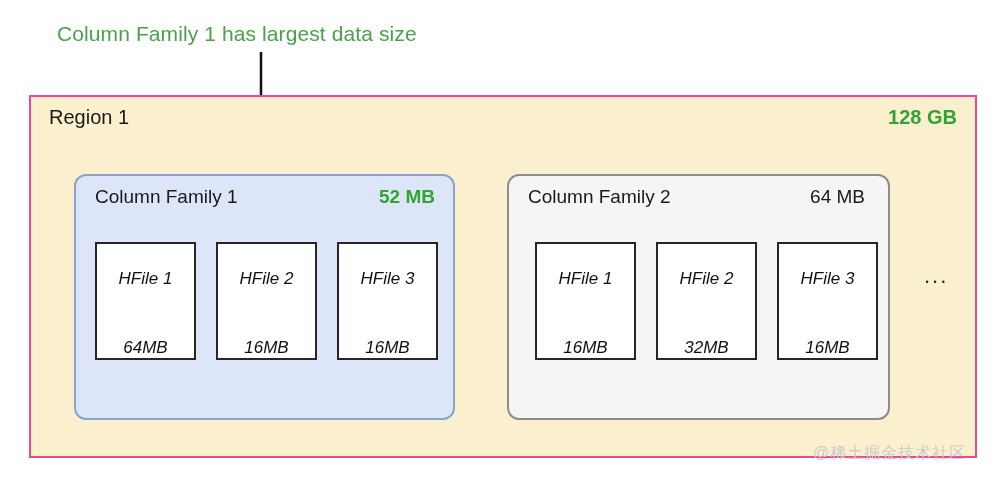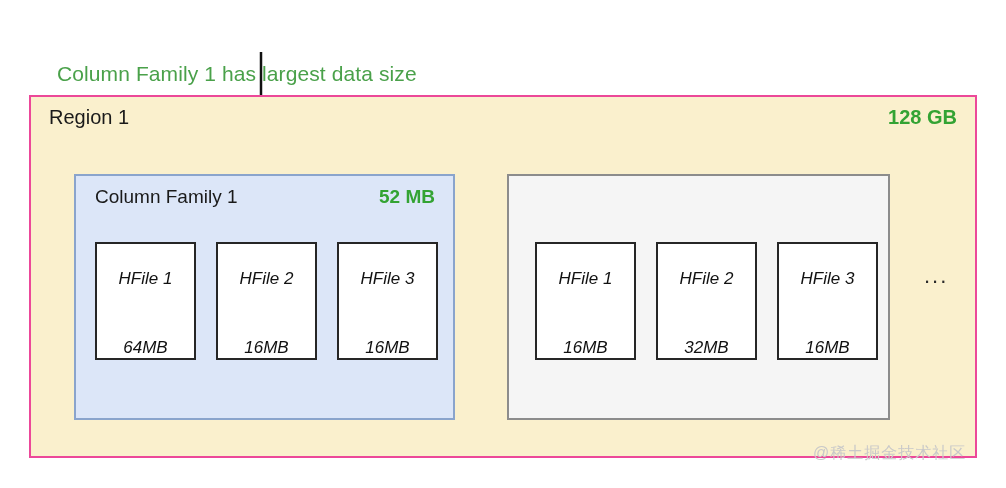--- a/index.html
+++ b/index.html
@@ -24,21 +24,20 @@
 
   
   .annotation-text {
     position: absolute;
     left: 57px;
     top: 22px;
     font-size: 21px;
     color: #4aa14a;
     white-space: nowrap;
     letter-spacing: 0.1px;
-    margin-top: 40px;
   }
 
   .annotation-arrow {
     position: absolute;
     left: 225px;
     top: 50px;
     width: 80px;
     height: 132px;
     pointer-events: none;
   }
@@ -73,20 +72,21 @@
     color: #33a333;
     white-space: nowrap;
   }
 
   
   .cf-box {
     position: absolute;
     top: 77px;
     height: 246px;
     box-sizing: border-box;
+    border-radius: 12px;
   }
 
   .cf-box.cf-1 {
     left: 43px;
     width: 381px;
     background: #dce6f8;
     border: 2px solid #8aa4cc;
   }
 
   .cf-box.cf-2 {
@@ -238,20 +238,24 @@
           <div class="hfile-size">16MB</div>
         </div>
         <div class="hfile-box pos-2">
           <div class="hfile-name">HFile 3</div>
           <div class="hfile-size">16MB</div>
         </div>
       </div>
     </div>
 
     <div class="cf-box cf-2">
+      <div class="cf-header">
+        <div class="cf-name">Column Family 2</div>
+        <div class="cf-size">64 MB</div>
+      </div>
       <div class="hfile-row">
         <div class="hfile-box pos-0">
           <div class="hfile-name">HFile 1</div>
           <div class="hfile-size">16MB</div>
         </div>
         <div class="hfile-box pos-1">
           <div class="hfile-name">HFile 2</div>
           <div class="hfile-size">32MB</div>
         </div>
         <div class="hfile-box pos-2">

